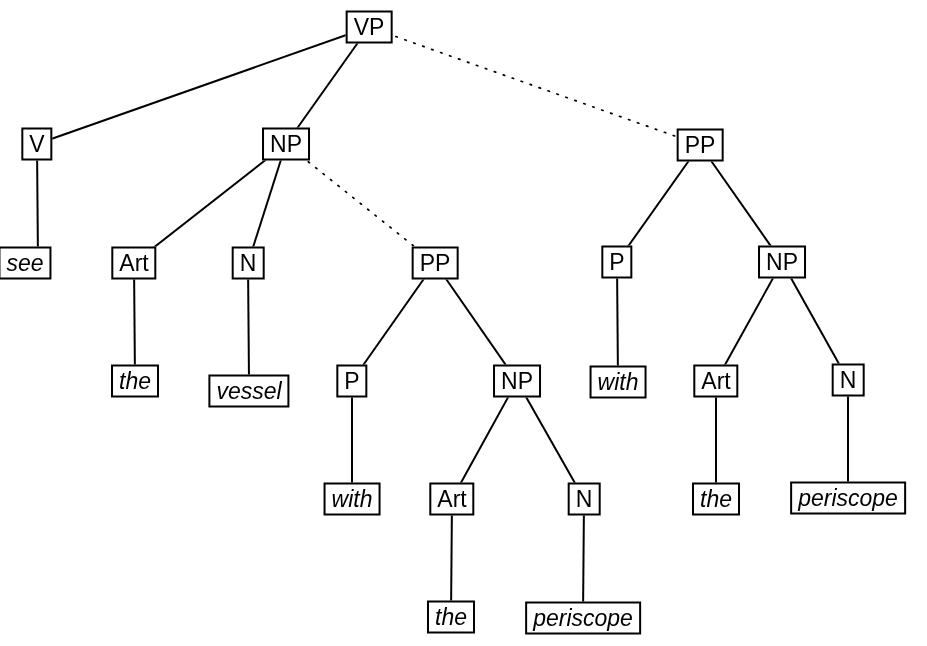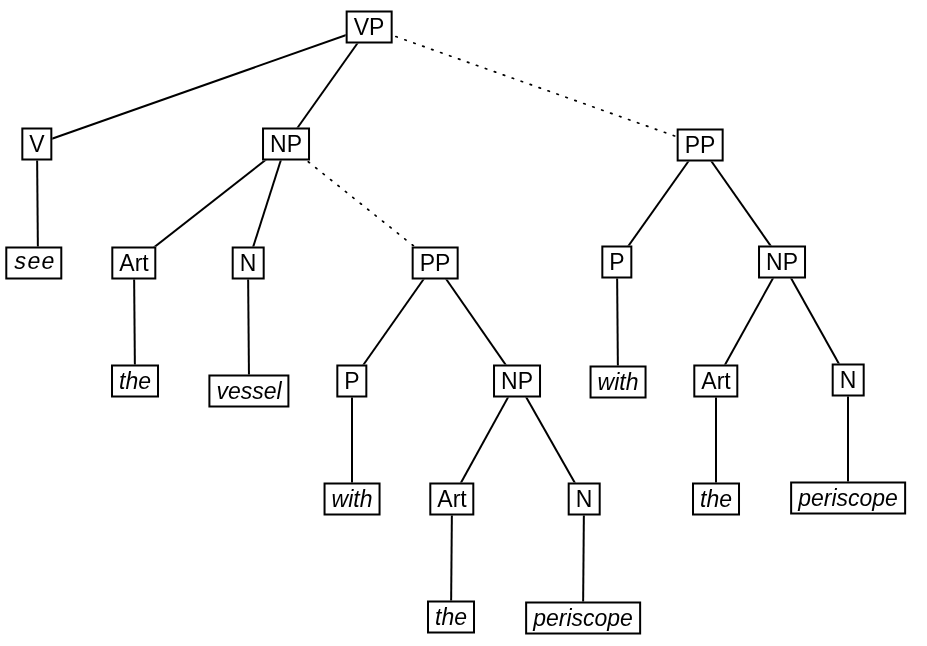--- a/index.html
+++ b/index.html
@@ -66,21 +66,21 @@
       <line x1="782" y1="262" x2="716" y2="381" stroke="#000000" stroke-width="2"></line>
       <line x1="782" y1="262" x2="848" y2="380" stroke="#000000" stroke-width="2"></line>
       <line x1="716" y1="381" x2="716" y2="499" stroke="#000000" stroke-width="2"></line>
       <line x1="848" y1="380" x2="848" y2="498" stroke="#000000" stroke-width="2"></line>
     </svg>
   <div id="nodes">
       <div class="tree-node" style="left: 369px; top: 27px;">VP</div>
       <div class="tree-node" style="left: 37px; top: 144px;">V</div>
       <div class="tree-node" style="left: 286px; top: 144px;">NP</div>
       <div class="tree-node" style="left: 700px; top: 145px;">PP</div>
-      <div class="tree-node leaf" style="left: 34px; top: 263px; font-family: Liberation Mono, monospace;">see</div>
+      <div class="tree-node leaf" style="left: 25px; top: 263px;">see</div>
       <div class="tree-node" style="left: 134px; top: 263px;">Art</div>
       <div class="tree-node" style="left: 248px; top: 263px;">N</div>
       <div class="tree-node" style="left: 435px; top: 263px;">PP</div>
       <div class="tree-node" style="left: 617px; top: 262px;">P</div>
       <div class="tree-node" style="left: 782px; top: 262px;">NP</div>
       <div class="tree-node leaf" style="left: 135px; top: 381px;">the</div>
       <div class="tree-node leaf" style="left: 249px; top: 391px;">vessel</div>
       <div class="tree-node" style="left: 352px; top: 381px;">P</div>
       <div class="tree-node" style="left: 517px; top: 381px;">NP</div>
       <div class="tree-node leaf" style="left: 618px; top: 382px;">with</div>

